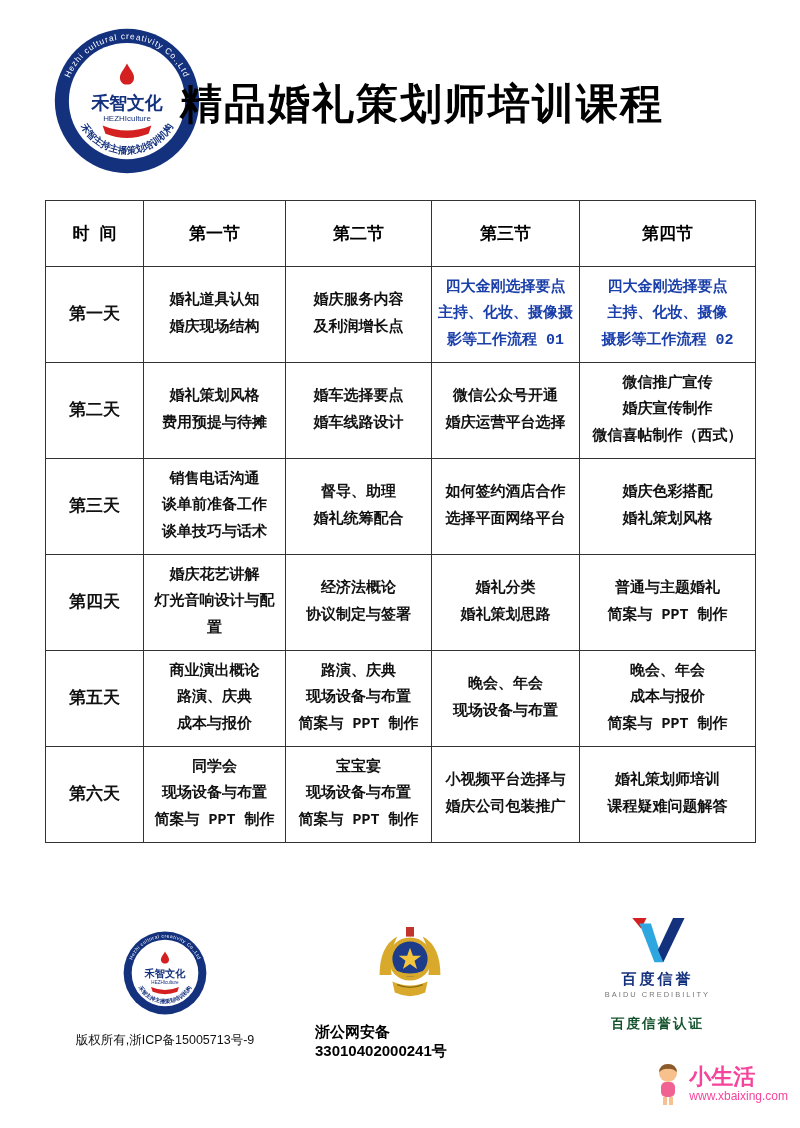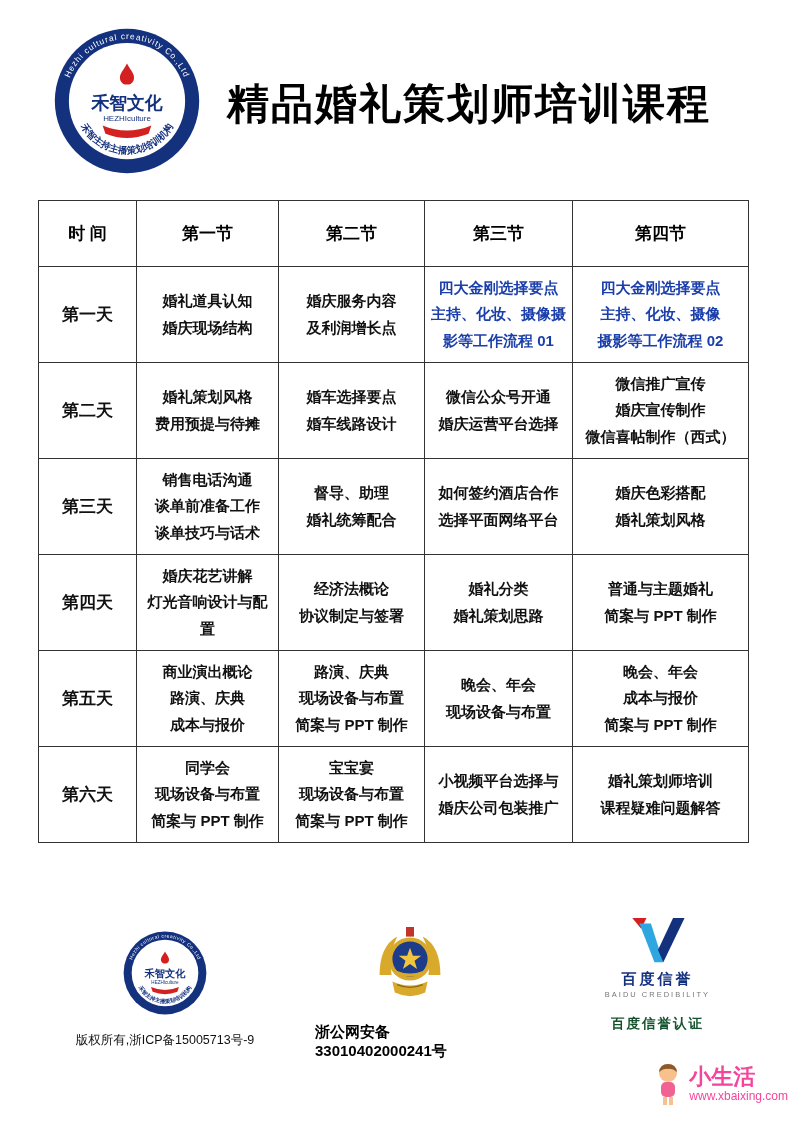--- a/index.html
+++ b/index.html
@@ -4,29 +4,29 @@
 <style>
   * { margin:0; padding:0; box-sizing:border-box; }
   html,body { background:#ffffff; }
   body { font-family:"Liberation Sans", sans-serif; }
   .page { position:relative; width:800px; height:1128px; margin:0 auto; background:#ffffff; overflow:hidden; }
 
   
   .logo-main { position:absolute; left:52px; top:26px; width:150px; height:150px; }
   .page-title {
     position:absolute; left:180px; top:76px; width:578px;
-    text-align:center; font-size:42px; font-weight:900; color:#000;
+    font-size:42px; font-weight:900; color:#000;
     letter-spacing:2px; font-family:"Liberation Sans", sans-serif;
   }
 
   
   table.course {
-    position:absolute; left:38px; top:200px; width:710px;
+    position:absolute; left:45px; top:200px; width:710px;
     border-collapse:collapse; table-layout:fixed;
-    font-family:Liberation Sans, sans-serif;
+    font-family:Liberation Mono, monospace;
   }
   .course th, .course td {
     border:1px solid #333; text-align:center; vertical-align:middle;
     white-space:pre-line; padding:4px;
   }
   .course th { height:66px; font-size:17px; font-weight:bold; color:#000; }
   .course td { height:96px; font-size:15px; line-height:1.75; color:#111; font-weight:600; }
   .course td.day { font-size:17px; }
   .course td.blue { color:var(--blue-text, #1b3faa); }
 

